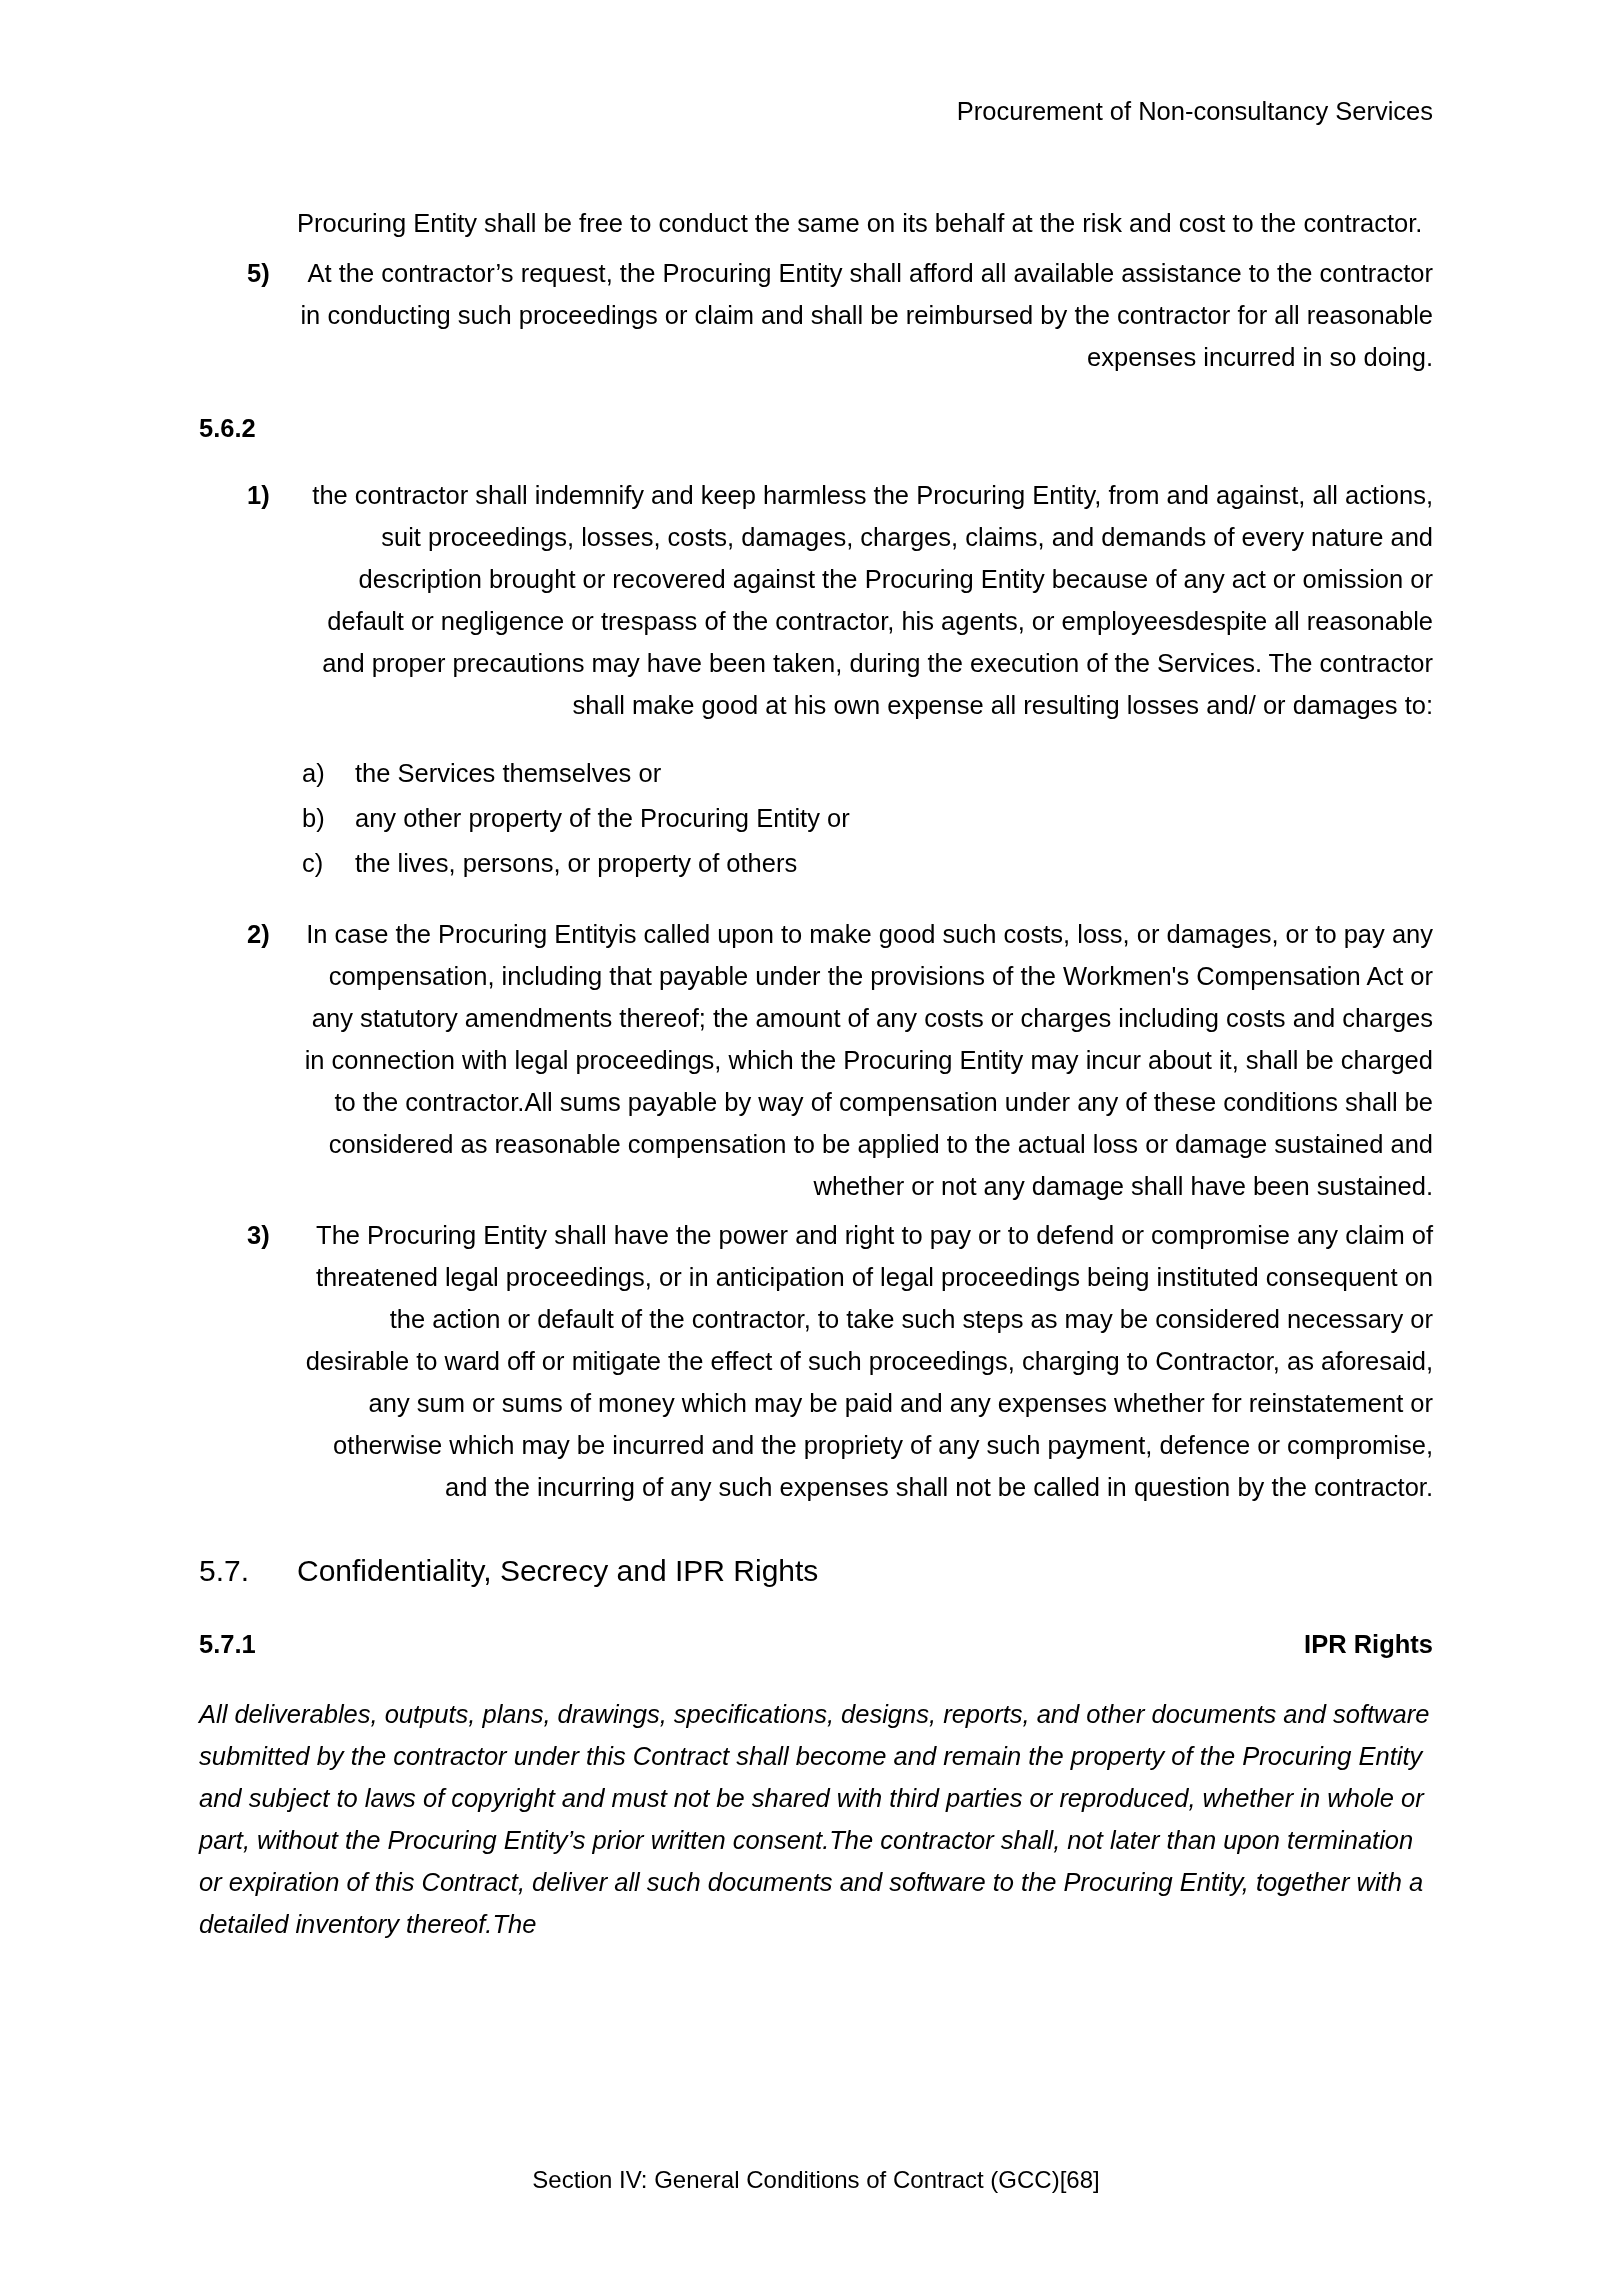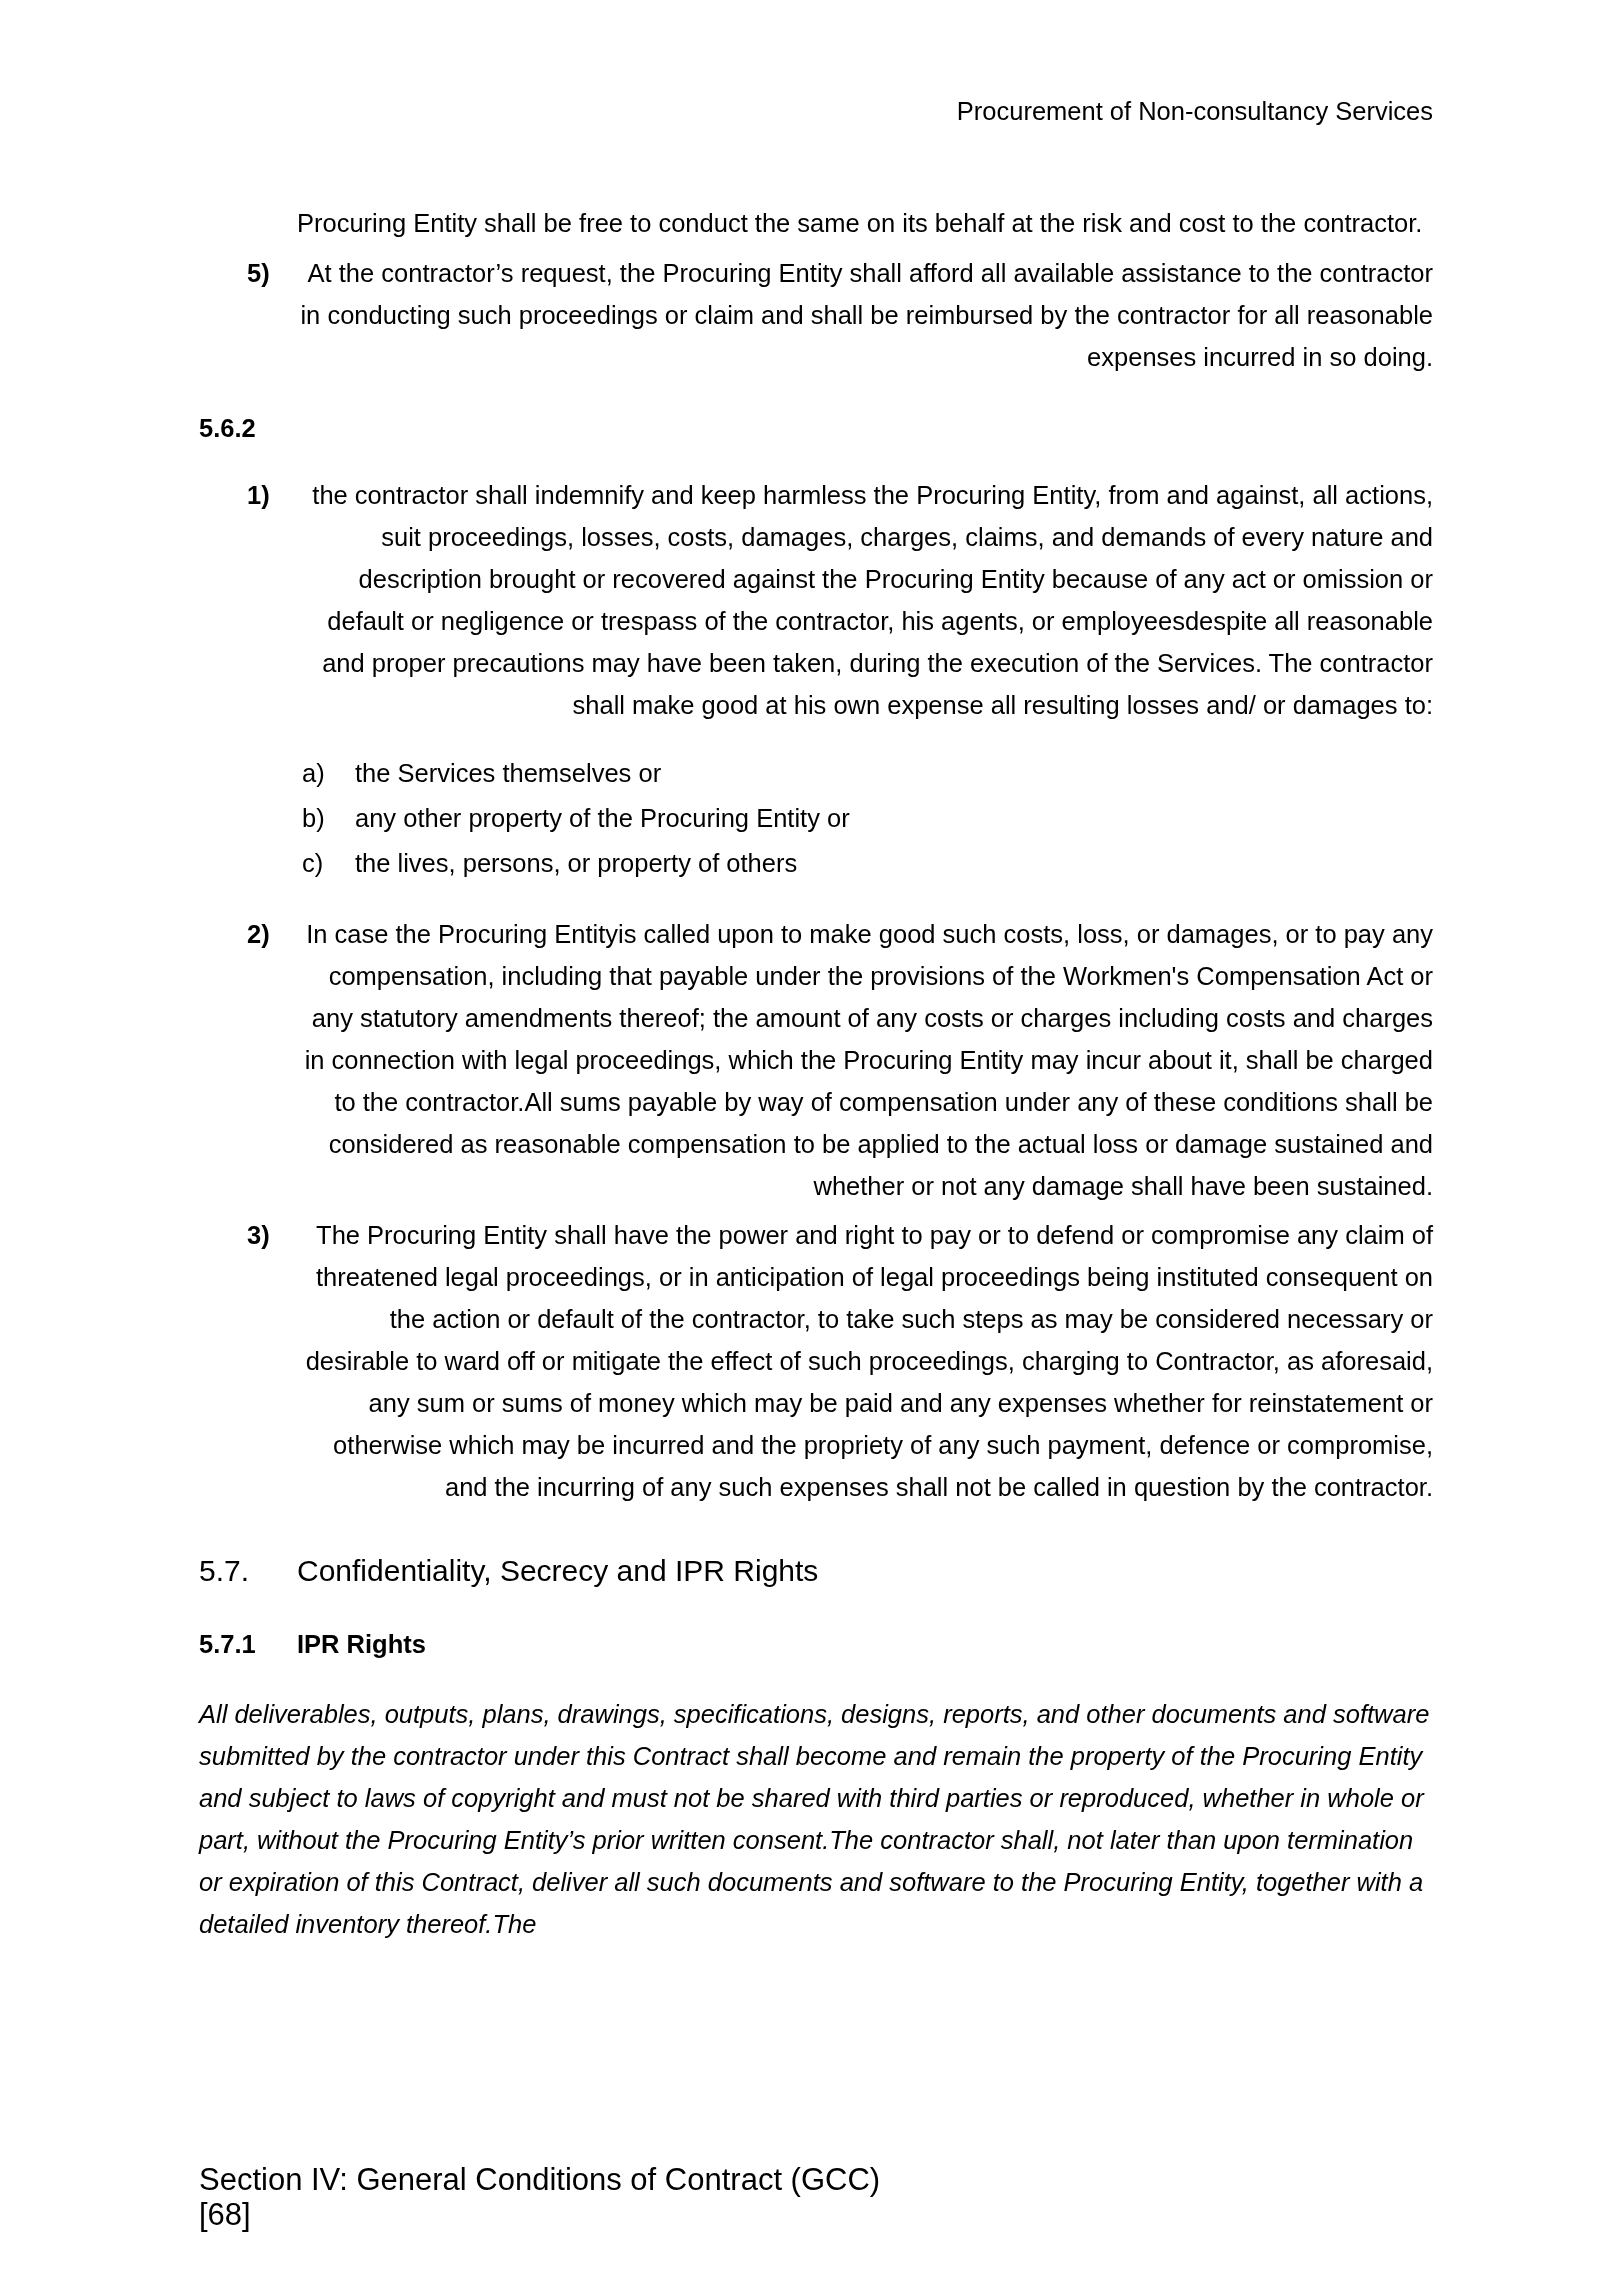--- a/index.html
+++ b/index.html
@@ -48,20 +48,21 @@
     font-weight: bold;
   }
   .list-item .txt {
     flex: 1;
     text-align: right;
   }
   .heading-sub {
     display: flex;
     font-weight: bold;
     margin-top: 29px;
+    justify-content: space-between;
   }
   .heading-sub .hnum {
     flex: 0 0 98px;
   }
   .sub-list {
     margin-left: 103px;
     margin-top: 25.5px;
     margin-bottom: 3.9px;
   }
   .sub-item {
@@ -87,23 +88,22 @@
     margin-top: 27.4px;
     font-style: italic;
   }
   .page-footer {
     position: absolute;
     top: 2162px;
     left: 199px;
     right: 188px;
     display: flex;
     justify-content: center;
-    font-size: 31px;
+    font-size: 24px;
     line-height: 35px;
-    flex-direction: column;
   }
 </style>
 </head>
 <body>
 
 <div class="page">
 
   <div class="page-header">
     <span>Procurement of Non-consultancy Services</span>
   </div>

